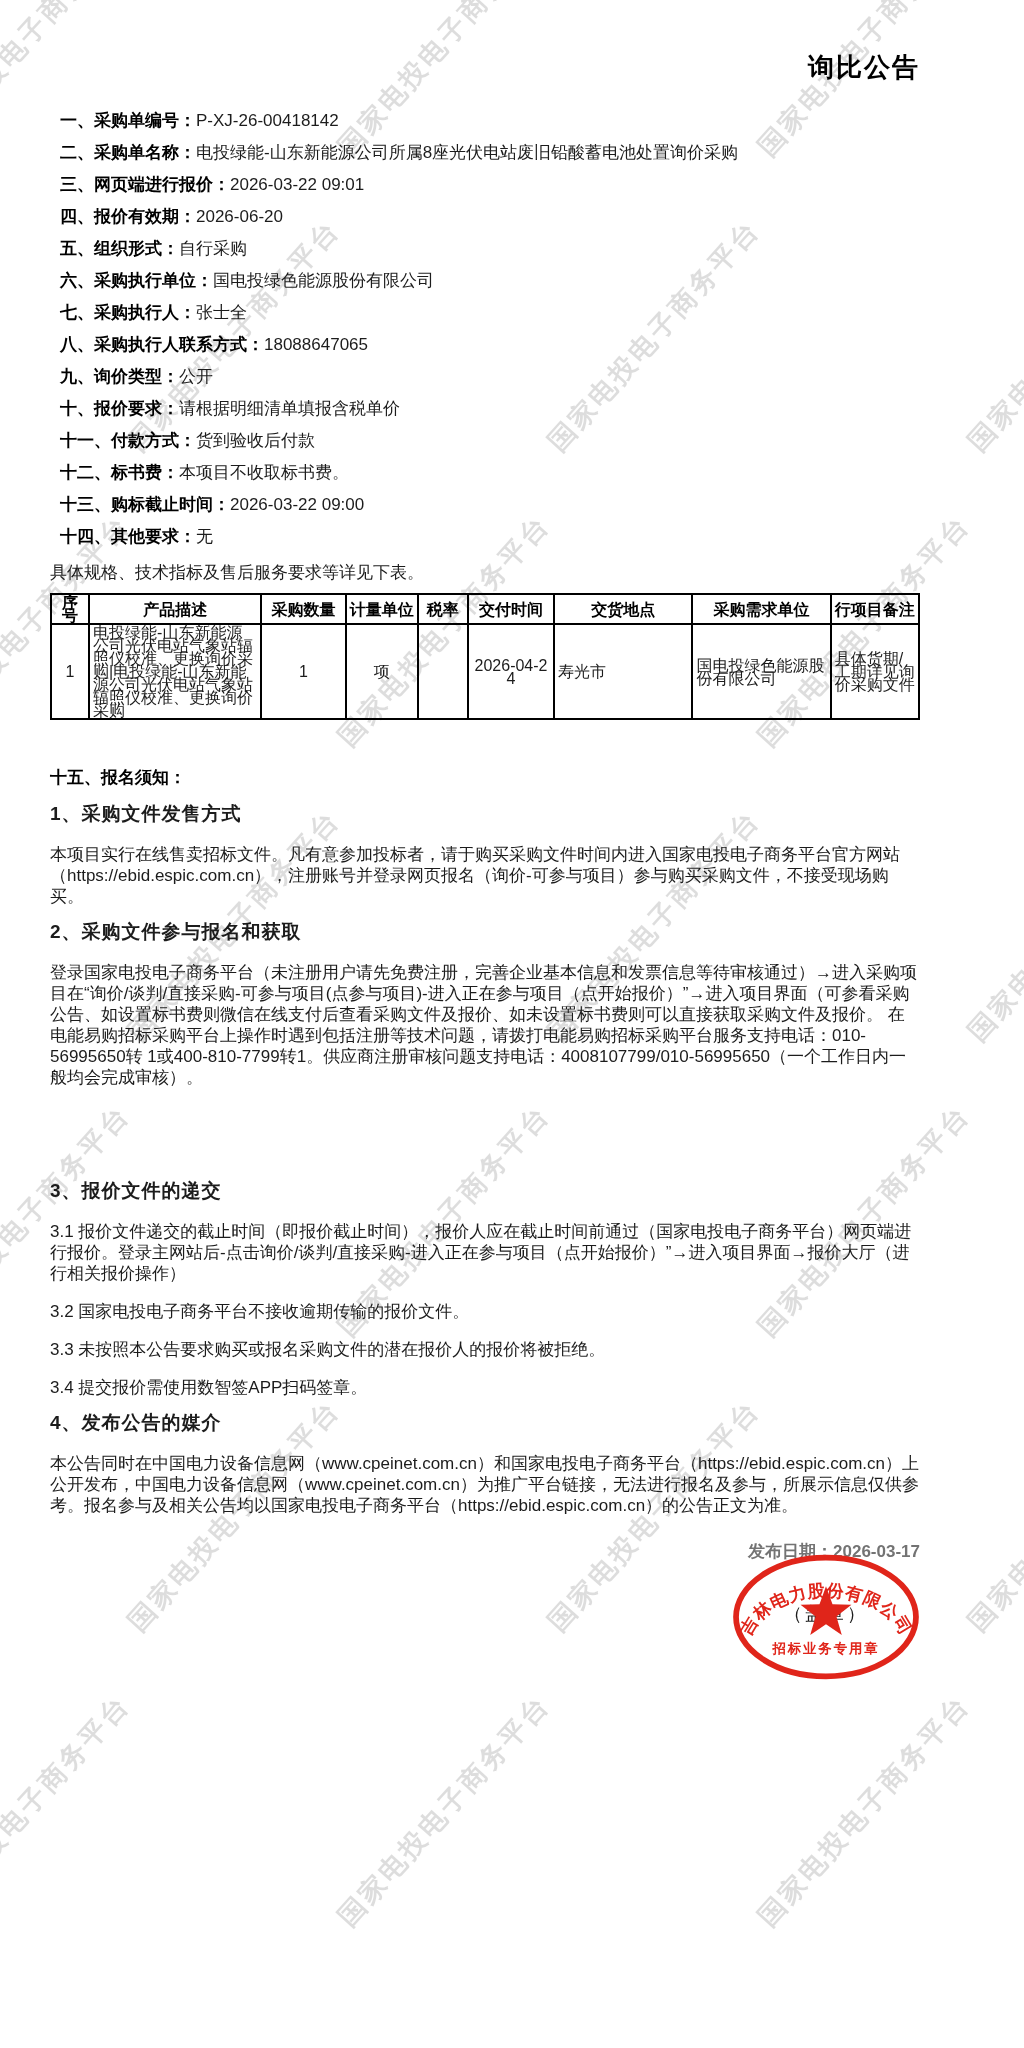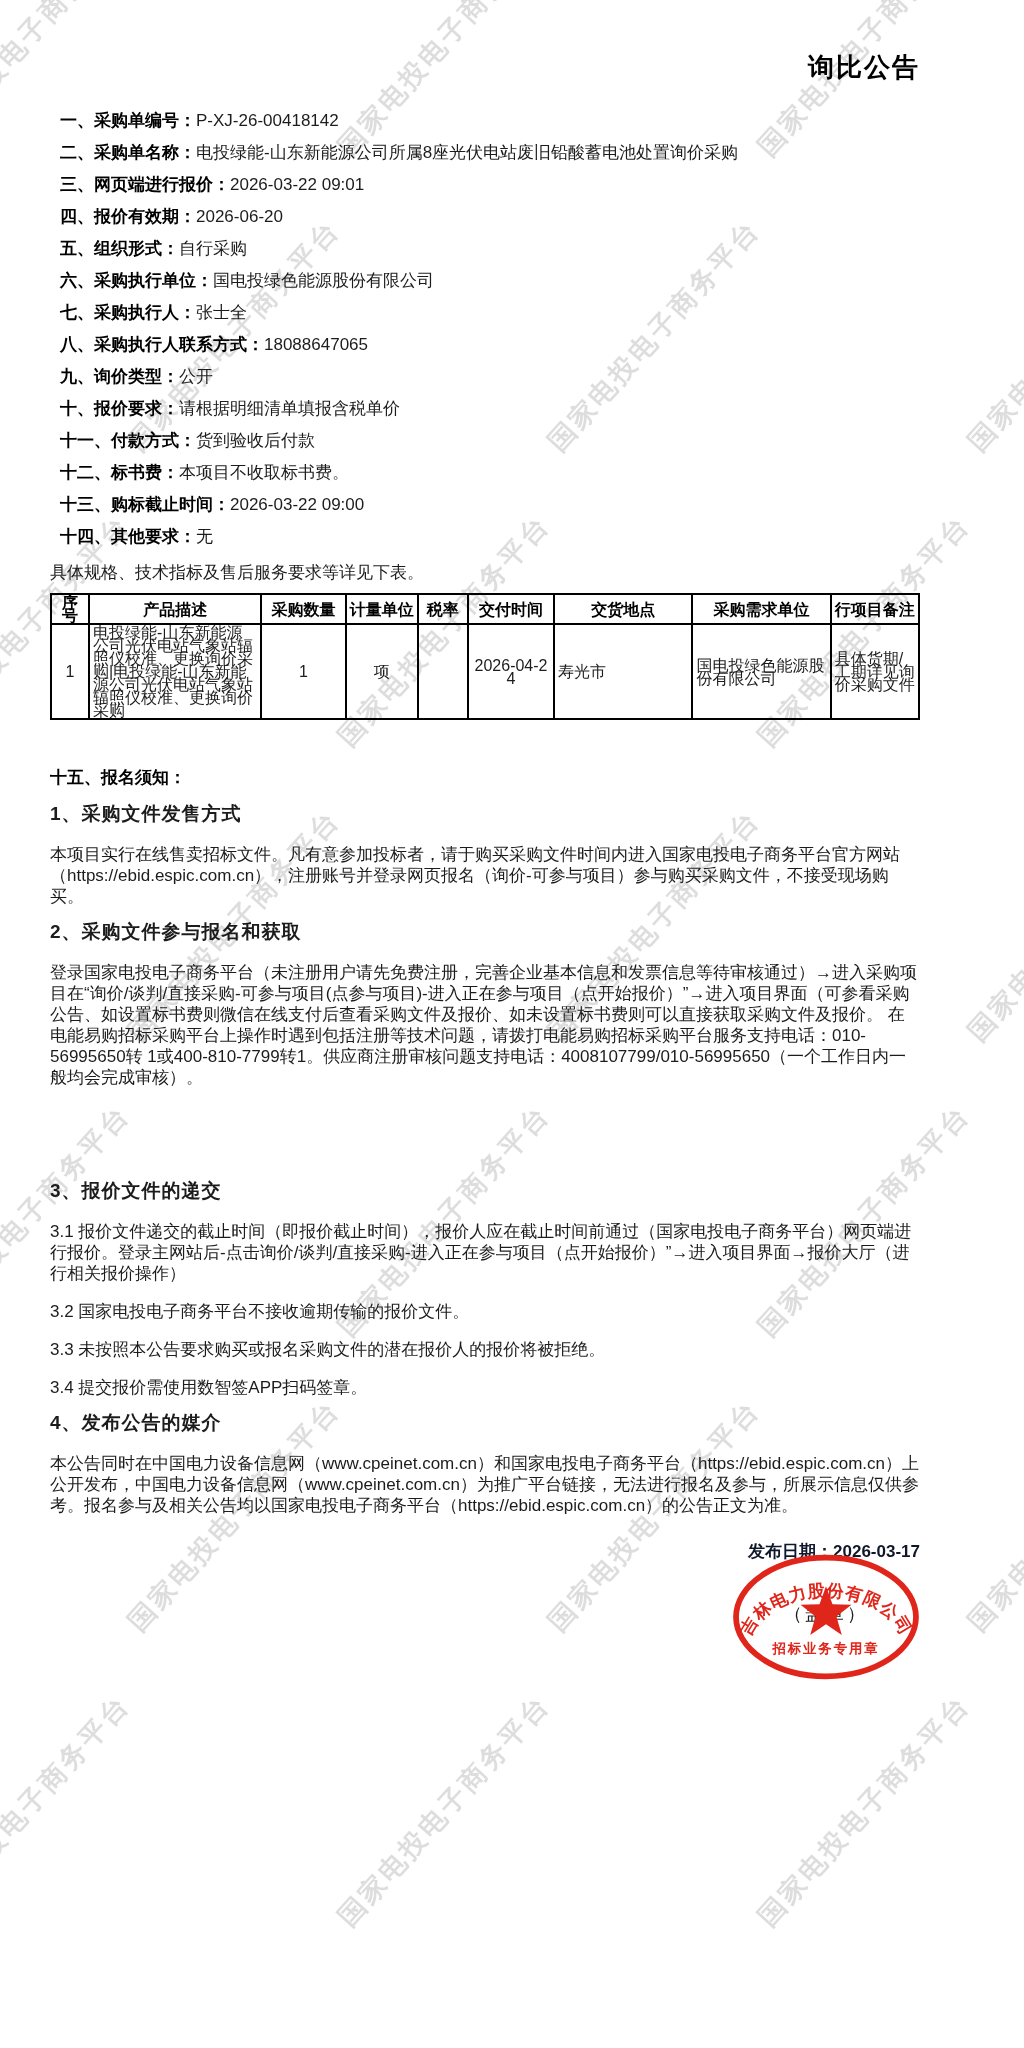--- a/index.html
+++ b/index.html
@@ -32,21 +32,21 @@
   td.c { text-align:center; }
   td.l { text-align:left; }
   
   .notice-heading { font-size:17px; font-weight:bold; color:#000; margin-top:46px; }
   .nsec { margin-top:0; }
   .nsec h3 { font-size:19px; font-weight:bold; margin-top:12px; letter-spacing:1px; }
   .nsec p { font-size:17px; line-height:21px; margin-top:17px; text-align:left; }
   .gap-after { margin-bottom:90px; }
   
   .footer { position:relative; margin-top:24px; height:220px; }
-  .publish-date { position:absolute; top:0; right:0; font-size:17px; font-weight:bold; color:#0f172a; }
+  .publish-date { position:absolute; top:0; right:0; font-size:17px; font-weight:bold; color:#737373; }
   .seal { position:absolute; top:10px; right:-4px; width:196px; height:134px; }
 </style>
 </head>
 <body>
 
 <div class="page">
   <div id="watermarks">
       <span class="wm" style="left: -90px; top: 140px;">国家电投电子商务平台</span>
       <span class="wm" style="left: 330px; top: 140px;">国家电投电子商务平台</span>
       <span class="wm" style="left: 750px; top: 140px;">国家电投电子商务平台</span>

